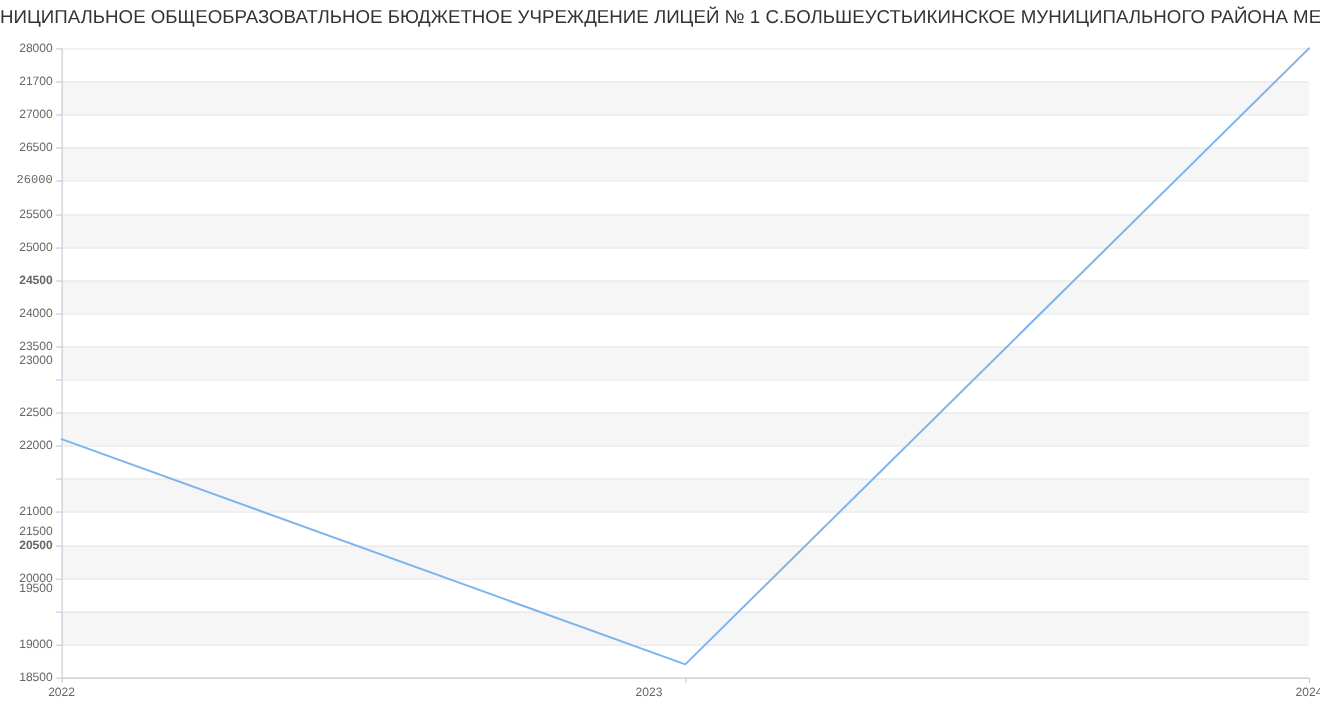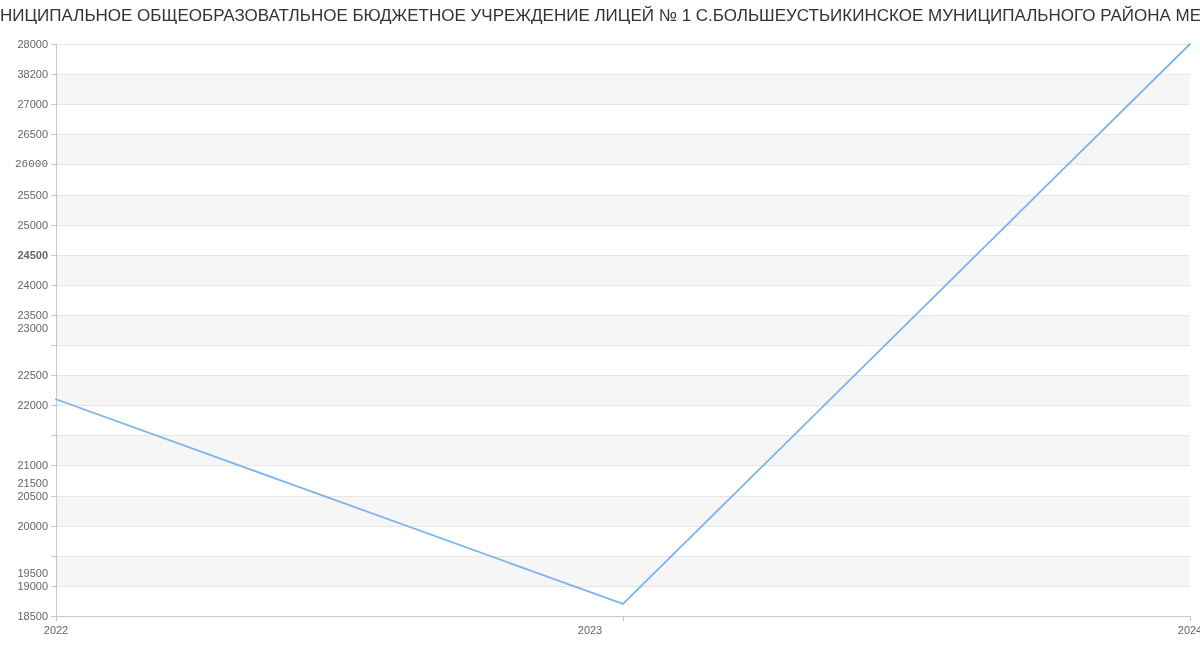--- a/index.html
+++ b/index.html
@@ -133,25 +133,25 @@
         <div class="grid-line" style="top: 0px;"></div>
       </div>
     <div class="axis-line" id="x-axis" style="left: 0px; right: 0px; height: 1px; top: 572px;"></div>
     <div class="axis-line" id="y-axis" style="top: 0px; bottom: 0px; width: 1px; left: 0px;"></div>
     <div id="y-ticks">
         <div class="y-tick-mark" style="top: 572px;"></div>
         <div class="y-tick-label" style="top: 572px;">18500</div>
         <div class="y-tick-mark" style="top: 541.895px;"></div>
         <div class="y-tick-label" style="top: 541.895px;">19000</div>
         <div class="y-tick-mark" style="top: 511.789px;"></div>
-        <div class="y-tick-label" style="top: 529px;">19500</div>
+        <div class="y-tick-label" style="top: 491px;">19500</div>
         <div class="y-tick-mark" style="top: 481.684px;"></div>
         <div class="y-tick-label" style="top: 481.684px;">20000</div>
         <div class="y-tick-mark" style="top: 451.579px;"></div>
-        <div class="y-tick-label" style="top: 451.579px;">20500</div>
+        <div class="y-tick-label" style="top: 451.579px; font-weight: bold;">20500</div>
         <div class="y-tick-mark" style="top: 421.474px;"></div>
         <div class="y-tick-label" style="top: 421.474px;">21000</div>
         <div class="y-tick-mark" style="top: 391.368px;"></div>
         <div class="y-tick-label" style="top: 391.368px; margin-top: 48px;">21500</div>
         <div class="y-tick-mark" style="top: 361.263px;"></div>
         <div class="y-tick-label" style="top: 361.263px;">22000</div>
         <div class="y-tick-mark" style="top: 331.158px;"></div>
         <div class="y-tick-label" style="top: 331.158px;">22500</div>
         <div class="y-tick-mark" style="top: 301.053px;"></div>
         <div class="y-tick-label" style="top: 284px;">23000</div>
@@ -165,21 +165,21 @@
         <div class="y-tick-label" style="top: 180.632px;">25000</div>
         <div class="y-tick-mark" style="top: 150.526px;"></div>
         <div class="y-tick-label" style="top: 150.526px;">25500</div>
         <div class="y-tick-mark" style="top: 120.421px;"></div>
         <div class="y-tick-label" style="top: 120.421px; font-family: Liberation Mono, monospace;">26000</div>
         <div class="y-tick-mark" style="top: 90.3158px;"></div>
         <div class="y-tick-label" style="top: 90.3158px;">26500</div>
         <div class="y-tick-mark" style="top: 60.2105px;"></div>
         <div class="y-tick-label" style="top: 60.2105px;">27000</div>
         <div class="y-tick-mark" style="top: 30.1053px;"></div>
-        <div class="y-tick-label" style="top: 30.1053px;">38200</div>
+        <div class="y-tick-label" style="top: 30.1053px;">21700</div>
         <div class="y-tick-mark" style="top: 0px;"></div>
         <div class="y-tick-label" style="top: 0px;">28000</div>
       </div>
     <div id="x-ticks">
         <div class="x-tick-mark" style="left: 0px;"></div>
         <div class="x-tick-label" style="left: 0px;">2022</div>
         <div class="x-tick-mark" style="left: 567px;"></div>
         <div class="x-tick-label" style="left: 534px; text-align: center;">2023</div>
         <div class="x-tick-mark" style="left: 1134px;"></div>
         <div class="x-tick-label" style="left: 1134px;">2024</div>

